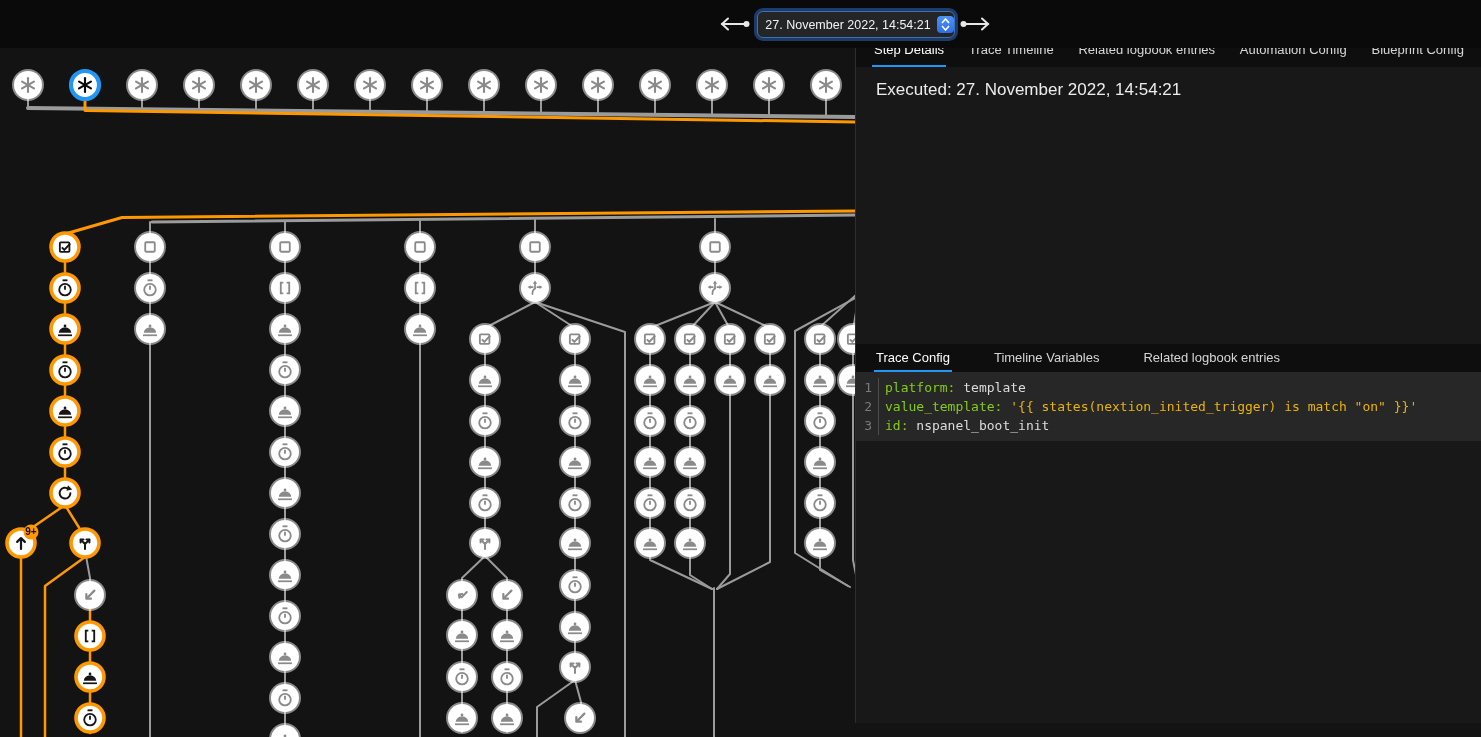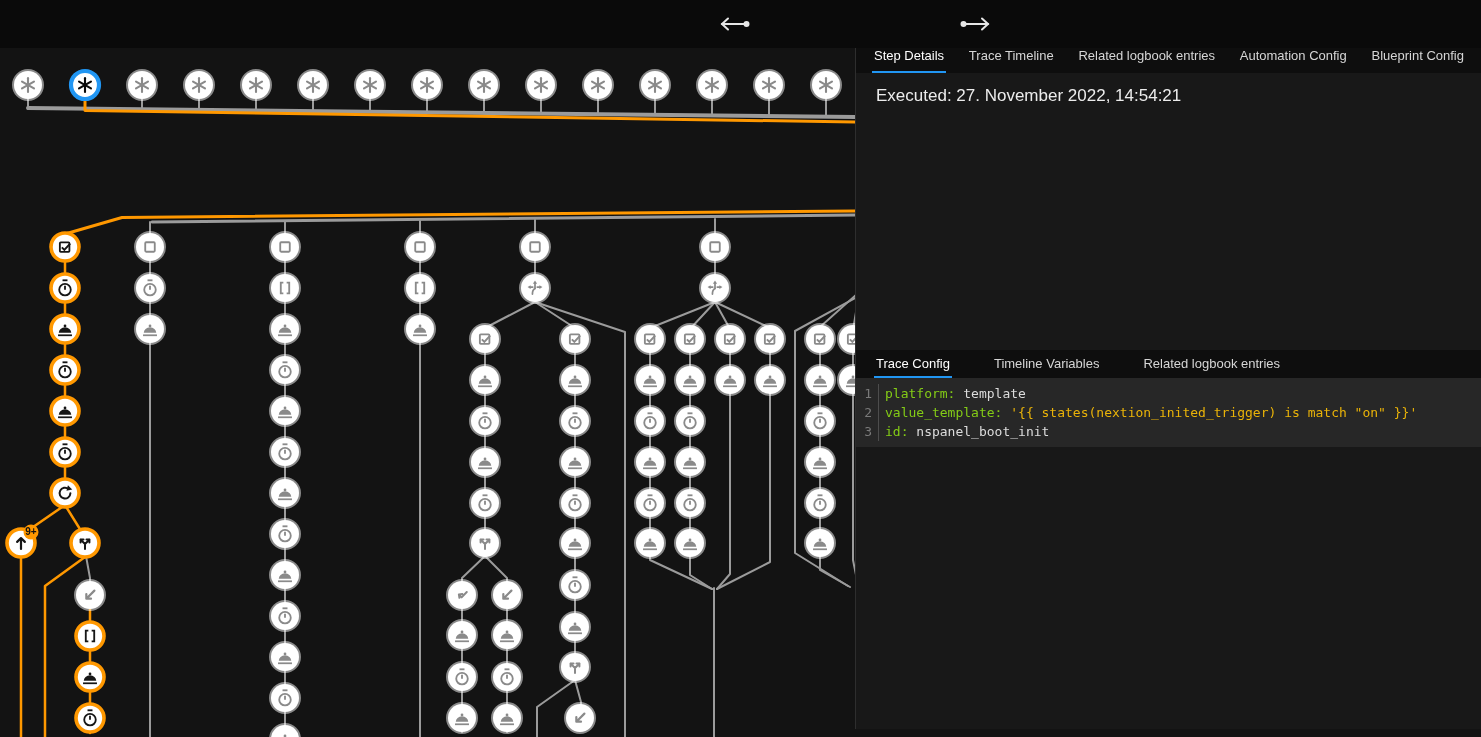--- a/index.html
+++ b/index.html
@@ -24,21 +24,21 @@
   .e-g{stroke:#9b9b9b;fill:none;stroke-linejoin:round;stroke-linecap:round;}
   .e-o{stroke:#ff9800;fill:none;stroke-linejoin:round;stroke-linecap:round;}
   .ring-d{fill:#ffffff;stroke:rgba(255,255,255,.5);stroke-width:4px;}
   .ring-a{fill:#ffffff;stroke:#ff9800;stroke-width:3.6px;}
   .ring-s{fill:#ffffff;stroke:#2196f3;stroke-width:4.2px;}
   .ic-d{color:#8a8a8a;} .ic-a{color:#161616;} .ic-s{color:#0a0a0a;}
   .badge{fill:#ff9800;} .badge-t{fill:#111;font-size:10px;font-weight:bold;text-anchor:middle;font-family:"Liberation Sans",sans-serif;}
   .gnode{cursor:pointer;}
 
   
-  #panel{position:absolute;left:855px;top:40px;width:626px;height:689px;background:#181818;
+  #panel{position:absolute;left:855px;top:34px;width:626px;height:689px;background:#181818;
     border-left:1px solid #2e2e2e;box-sizing:border-box;z-index:20;color:#e3e3e3;}
   .tabbar{position:absolute;left:0;width:626px;background:#0e0e0e;display:flex;align-items:stretch;box-sizing:border-box;}
   #tabs-upper{top:0;height:33px;justify-content:space-between;padding:0 16px;}
   #tabs-lower{top:310px;height:28px;justify-content:flex-start;gap:40px;padding:0 0 0 18px;}
   .tab{display:flex;align-items:center;font-size:13px;color:#d6d6d6;cursor:pointer;white-space:nowrap;
     border-bottom:2px solid transparent;padding:0 2px;}
   .tab.active{border-bottom-color:#2196f3;color:#ffffff;}
   #executed{position:absolute;left:20px;top:46px;font-size:17px;color:#ececec;}
 
   
@@ -587,20 +587,31 @@
   </div>
 
   <div id="topbar">
     <svg id="prev-arrow" class="nav-arrow" viewBox="0 0 34 18">
       <g stroke="#e6e6e6" stroke-width="2" fill="none" stroke-linecap="round">
         <line x1="4" y1="9" x2="26" y2="9"></line>
         <path d="M10 3.5 L4 9 L10 14.5"></path>
       </g>
       <circle cx="28.5" cy="9" r="3" fill="#e6e6e6"></circle>
     </svg>
+    <div id="trace-select">
+      <span class="sel-label">27. November 2022, 14:54:21</span>
+      <span class="stepper">
+        <svg width="9" height="6" viewBox="0 0 9 6">
+            <path d="M1 5 L4.5 1 L8 5" fill="none" stroke="#fff" stroke-width="1.6"></path>
+          </svg>
+        <svg width="9" height="6" viewBox="0 0 9 6">
+            <path d="M1 1 L4.5 5 L8 1" fill="none" stroke="#fff" stroke-width="1.6"></path>
+          </svg>
+      </span>
+    </div>
     <svg id="next-arrow" class="nav-arrow" viewBox="0 0 34 18">
       <circle cx="5.5" cy="9" r="3" fill="#e6e6e6"></circle>
       <g stroke="#e6e6e6" stroke-width="2" fill="none" stroke-linecap="round">
         <line x1="8" y1="9" x2="30" y2="9"></line>
         <path d="M24 3.5 L30 9 L24 14.5"></path>
       </g>
     </svg>
   </div>
 
   <div id="panel">

